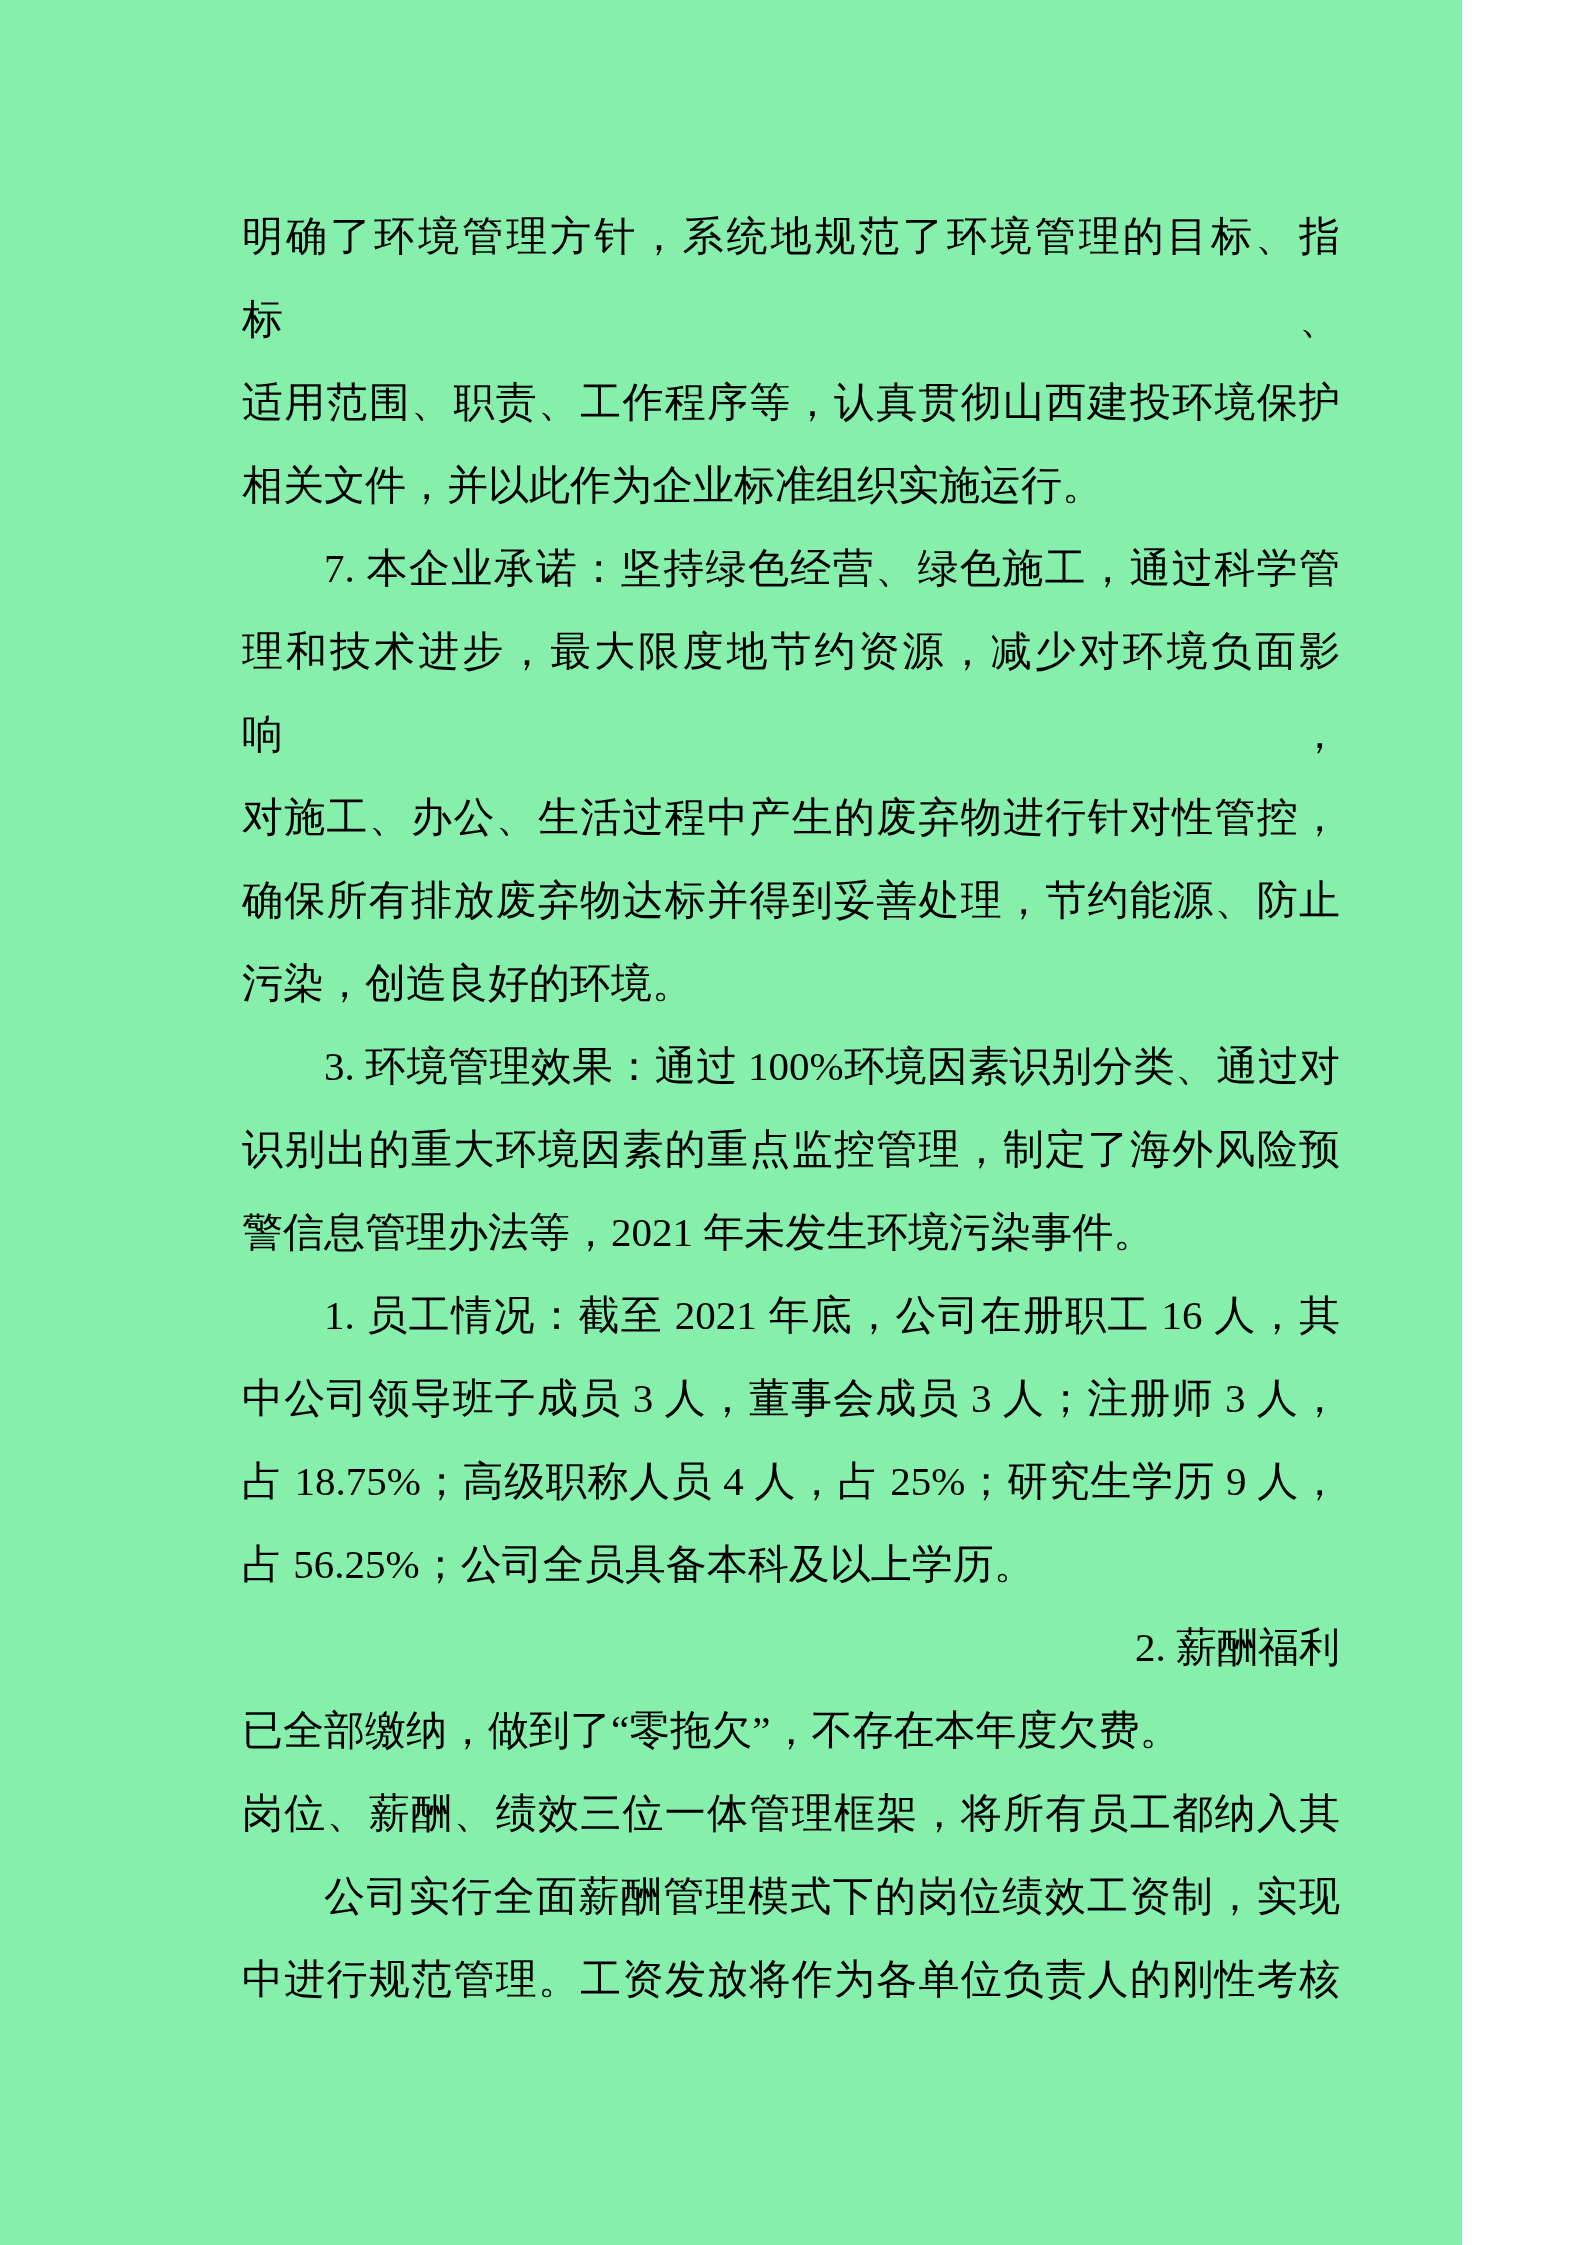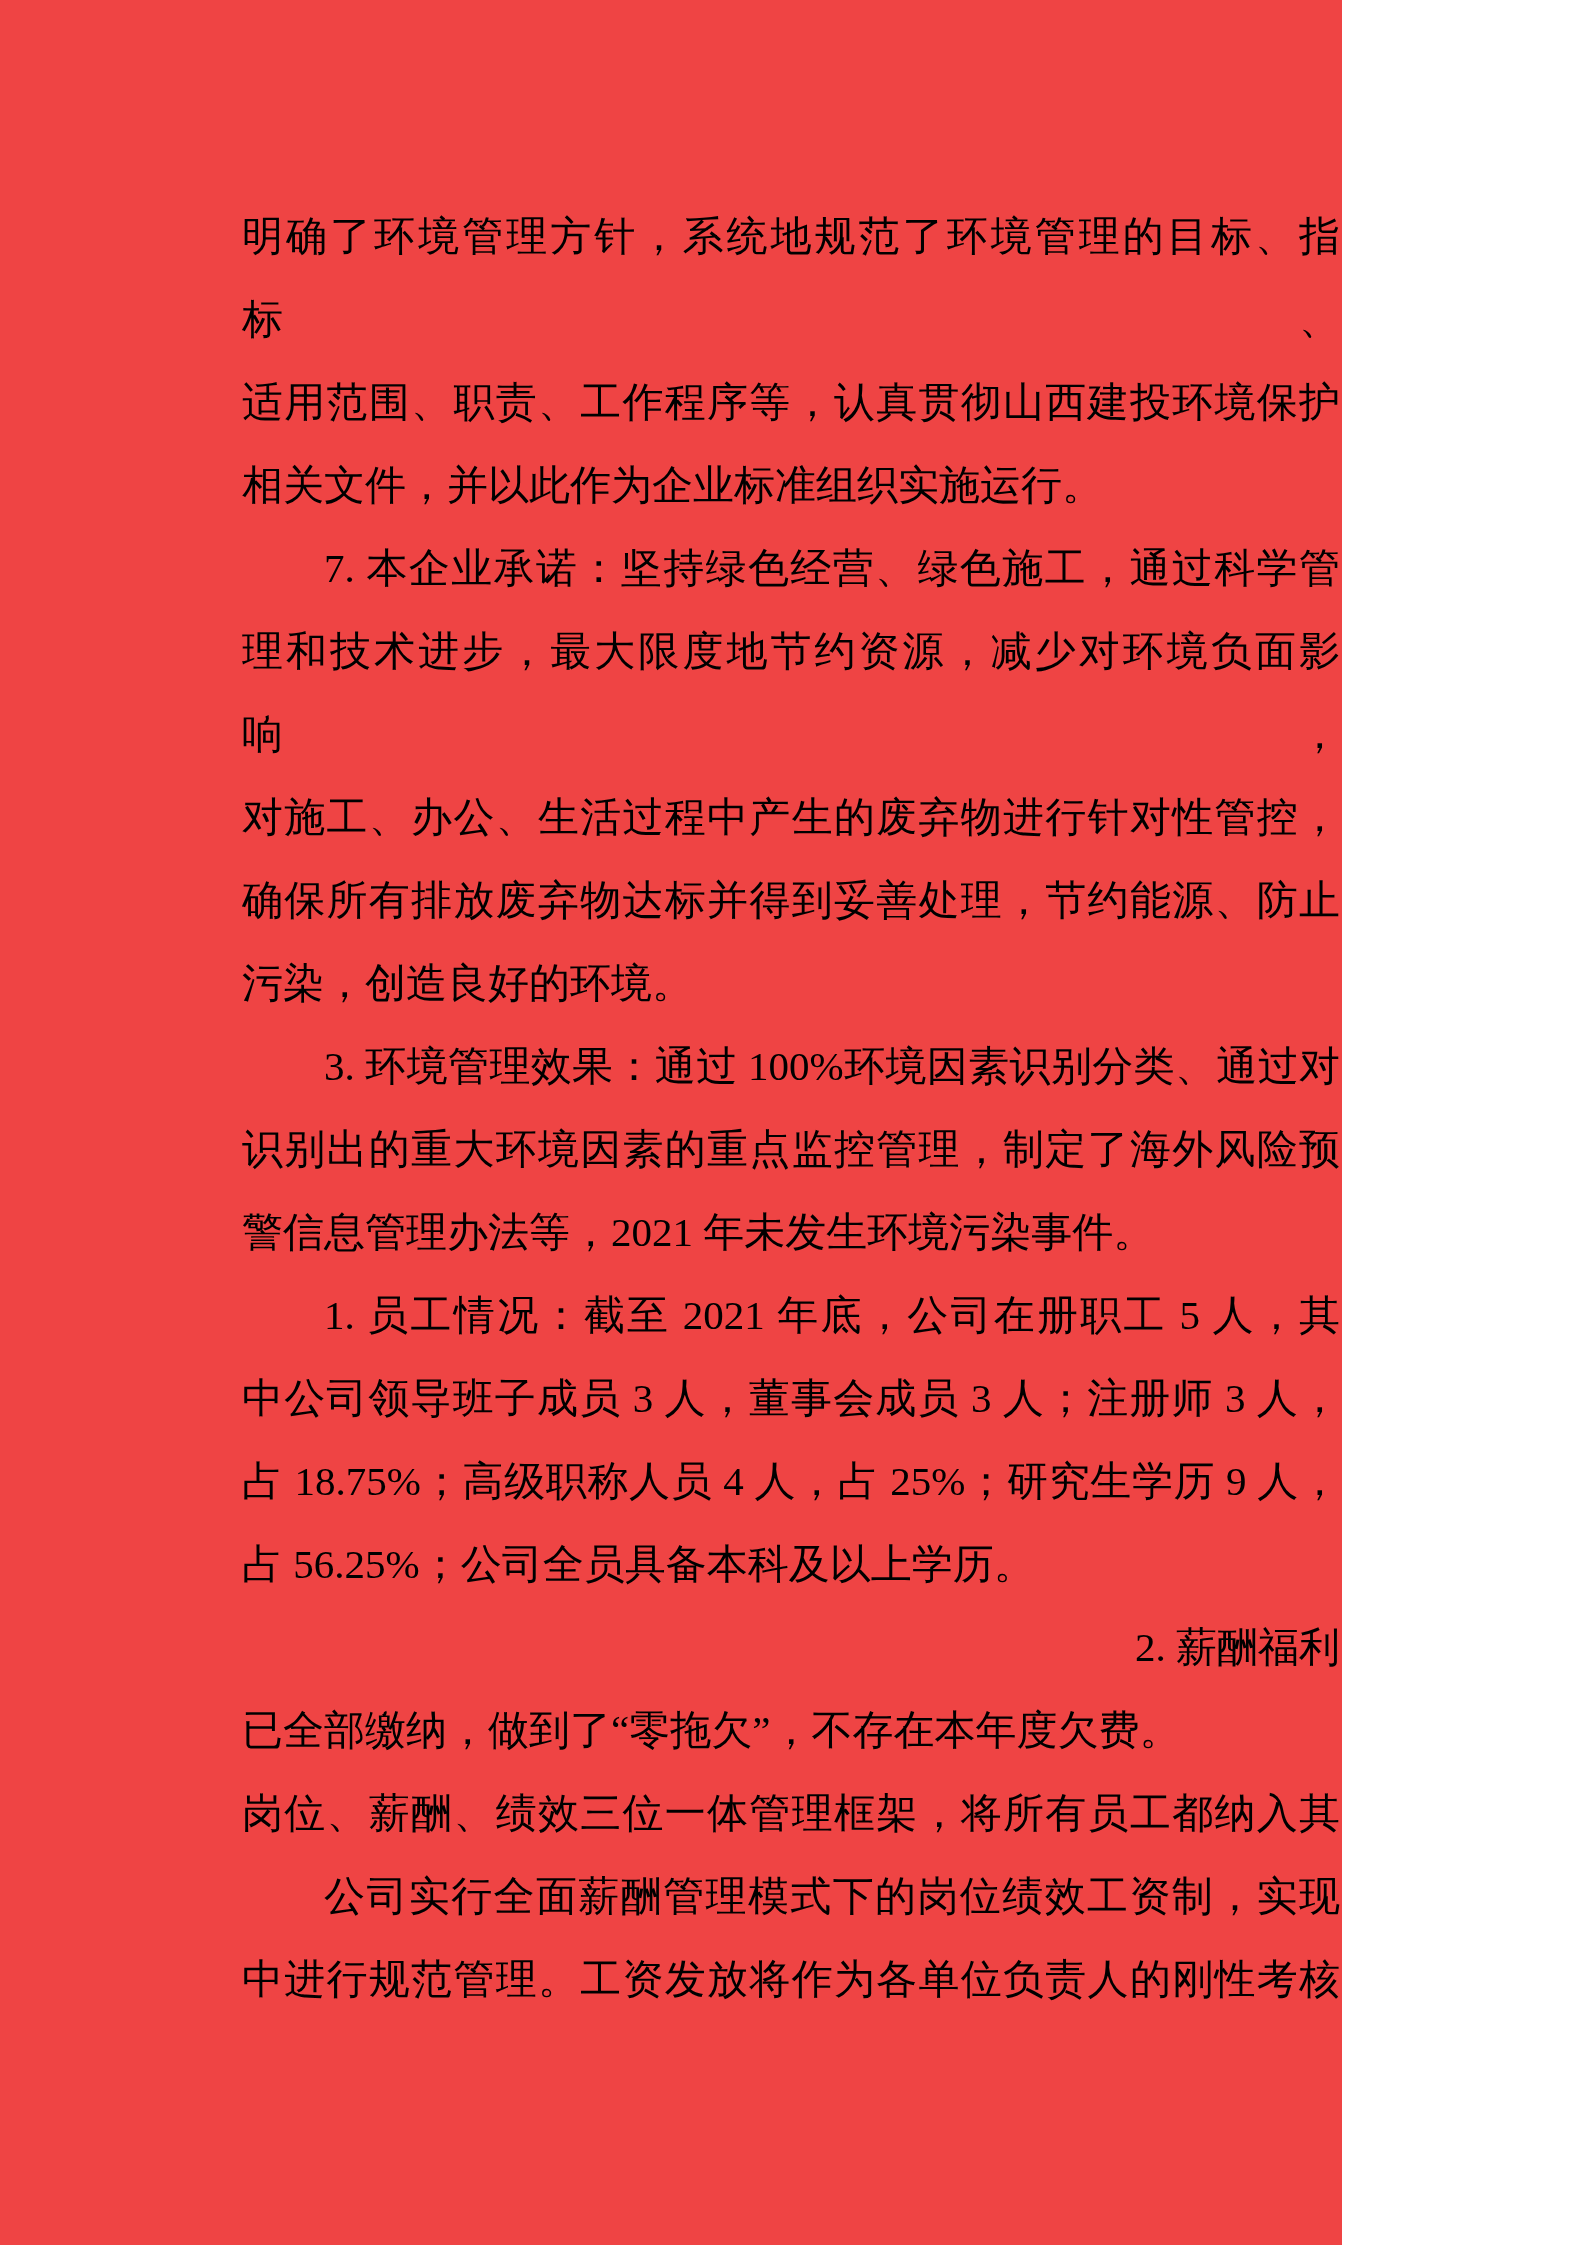--- a/index.html
+++ b/index.html
@@ -2,23 +2,23 @@
 <html><head>
 <meta charset="utf-8">
 <style>
   html, body {
     margin: 0;
     padding: 0;
     background: #ffffff;
   }
   .page {
     position: relative;
-    width: 1342px;
+    width: 1462px;
     height: 2245px;
-    background: #ef4444;
+    background: #86efac;
     overflow: hidden;
   }
   .text-block {
     position: absolute;
     left: 242px;
     top: 195px;
     width: 1098px;
   }
   p.line {
     margin: 0;
@@ -49,21 +49,21 @@
       <p class="line justify">适用范围、职责、工作程序等，认真贯彻山西建投环境保护</p>
       <p class="line">相关文件，并以此作为企业标准组织实施运行。</p>
       <p class="line justify indent">7. 本企业承诺：坚持绿色经营、绿色施工，通过科学管</p>
       <p class="line justify">理和技术进步，最大限度地节约资源，减少对环境负面影响，</p>
       <p class="line justify">对施工、办公、生活过程中产生的废弃物进行针对性管控，</p>
       <p class="line justify">确保所有排放废弃物达标并得到妥善处理，节约能源、防止</p>
       <p class="line">污染，创造良好的环境。</p>
       <p class="line justify indent">3. 环境管理效果：通过 100%环境因素识别分类、通过对</p>
       <p class="line justify">识别出的重大环境因素的重点监控管理，制定了海外风险预</p>
       <p class="line">警信息管理办法等，2021 年未发生环境污染事件。</p>
-      <p class="line justify indent">1. 员工情况：截至 2021 年底，公司在册职工 5 人，其</p>
+      <p class="line justify indent">1. 员工情况：截至 2021 年底，公司在册职工 16 人，其</p>
       <p class="line justify">中公司领导班子成员 3 人，董事会成员 3 人；注册师 3 人，</p>
       <p class="line justify">占 18.75%；高级职称人员 4 人，占 25%；研究生学历 9 人，</p>
       <p class="line">占 56.25%；公司全员具备本科及以上学历。</p>
       <p class="line indent">2. 薪酬福利</p>
       <p class="line">已全部缴纳，做到了“零拖欠”，不存在本年度欠费。</p>
       <p class="line justify">岗位、薪酬、绩效三位一体管理框架，将所有员工都纳入其</p>
       <p class="line justify indent">公司实行全面薪酬管理模式下的岗位绩效工资制，实现</p>
       <p class="line justify">中进行规范管理。工资发放将作为各单位负责人的刚性考核</p>
     </div>
 </div>

